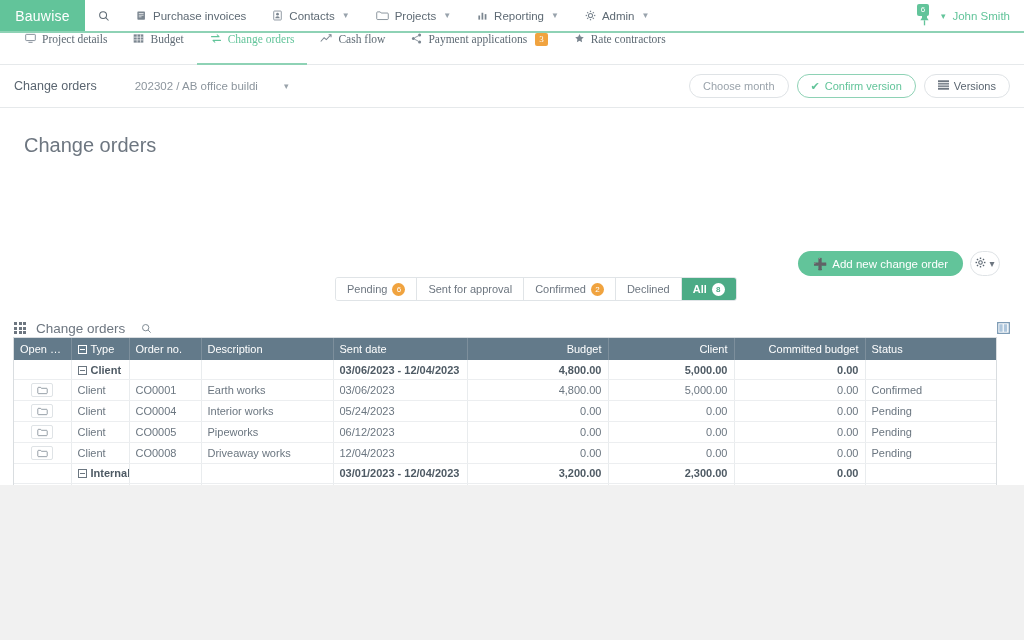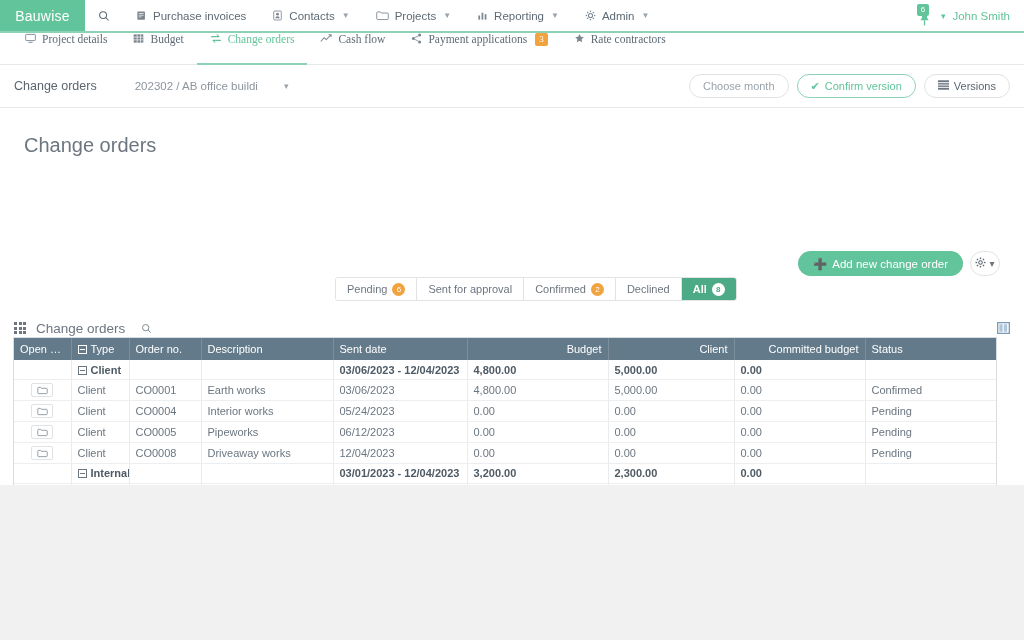--- a/index.html
+++ b/index.html
@@ -281,21 +281,21 @@
     font-size: 11px;
     color: #6b7680;
     padding: 3px 6px;
     height: 19.5px;
     border-right: 1px solid #e9ecee;
     border-bottom: 1px solid #eceef0;
     white-space: nowrap;
     overflow: hidden;
   }
   table.co td:last-child { border-right: none; }
-  td.num { text-align: left; }
+  td.num { text-align: right; }
   tr.grouprow td { font-weight: bold; color: #4e5a64; }
   tr.totalrow td { font-weight: bold; color: #4e5a64; border-bottom: none; }
   .collapse-box {
     display: inline-block;
     width: 9px; height: 9px;
     border: 1px solid #6b7680;
     position: relative;
     vertical-align: -1px;
     margin-right: 4px;
   }

